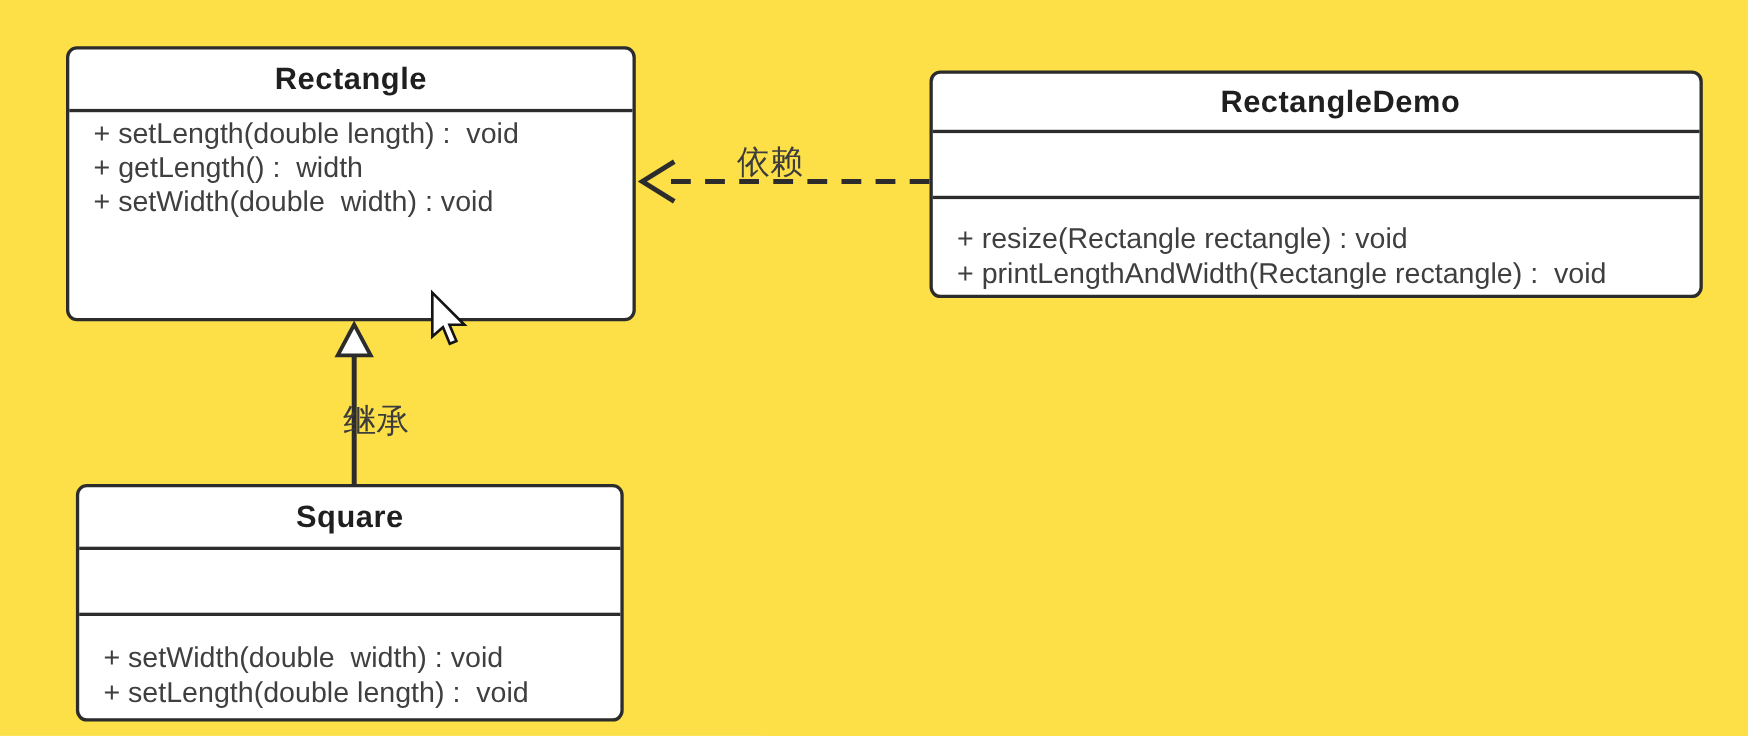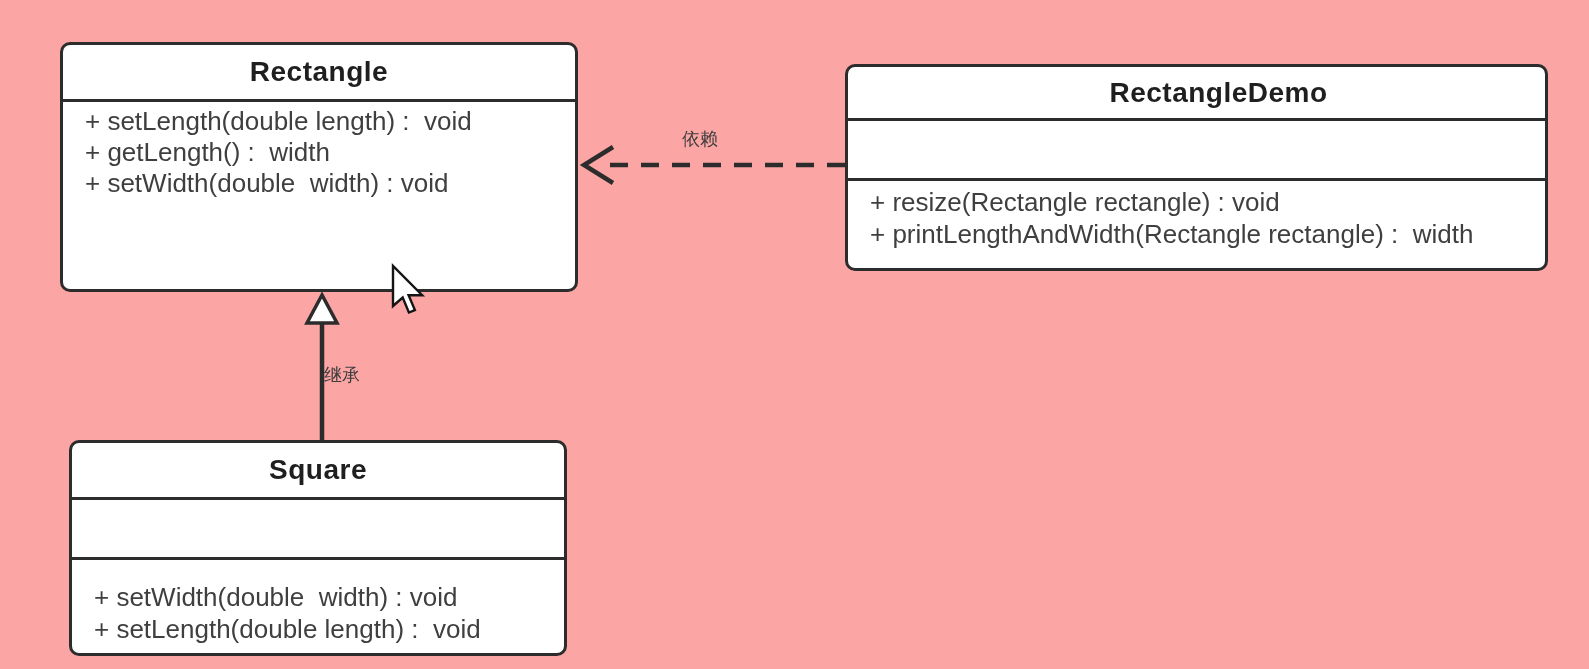--- a/index.html
+++ b/index.html
@@ -5,21 +5,21 @@
   html, body {
     margin: 0;
     padding: 0;
     background: #ffffff;
     font-family: "Liberation Sans", "DejaVu Sans", sans-serif;
   }
   .canvas {
     position: relative;
     width: 1589px;
     height: 669px;
-    background: #fca5a5;
+    background: #fde047;
     overflow: hidden;
   }
   .uml-class {
     position: absolute;
     box-sizing: border-box;
     background: #ffffff;
     border: 3px solid #2c2c2c;
     border-radius: 10px;
     display: flex;
     flex-direction: column;
@@ -47,21 +47,21 @@
   }
   .uml-row {
     white-space: pre;
     font-size: 26px;
     color: #3f3f3f;
     line-height: 31px;
     padding-left: 22px;
   }
   .rel-label {
     position: absolute;
-    font-size: 18px;
+    font-size: 30px;
     color: #3c3c3c;
     text-align: center;
     white-space: nowrap;
   }
   .arrow-layer {
     position: absolute;
     left: 0;
     top: 0;
     pointer-events: none;
   }
@@ -80,23 +80,23 @@
       <div class="uml-row">+ getLength() :  width</div>
       <div class="uml-row">+ setWidth(double  width) : void</div>
     </div>
   </div>
 
   <div class="uml-class" style="left:845px; top:64px; width:703px; height:207px;">
     <div class="uml-title" style="height:54px;padding-left:44px;">
       <span>RectangleDemo</span>
     </div>
     <div class="uml-attrs" style="height:60px;"></div>
-    <div class="uml-methods" style="padding-top:5px;">
+    <div class="uml-methods" style="padding-top:19px;">
       <div class="uml-row" style="line-height:32px;">+ resize(Rectangle rectangle) : void</div>
-      <div class="uml-row" style="line-height:32px;">+ printLengthAndWidth(Rectangle rectangle) :  width</div>
+      <div class="uml-row" style="line-height:32px;">+ printLengthAndWidth(Rectangle rectangle) :  void</div>
     </div>
   </div>
 
   <div class="uml-class" style="left:69px; top:440px; width:498px; height:216px;">
     <div class="uml-title" style="height:57px;">
       <span>Square</span>
     </div>
     <div class="uml-attrs" style="height:60px;"></div>
     <div class="uml-methods" style="padding-top:21px;">
       <div class="uml-row" style="line-height:32px;">+ setWidth(double  width) : void</div>

